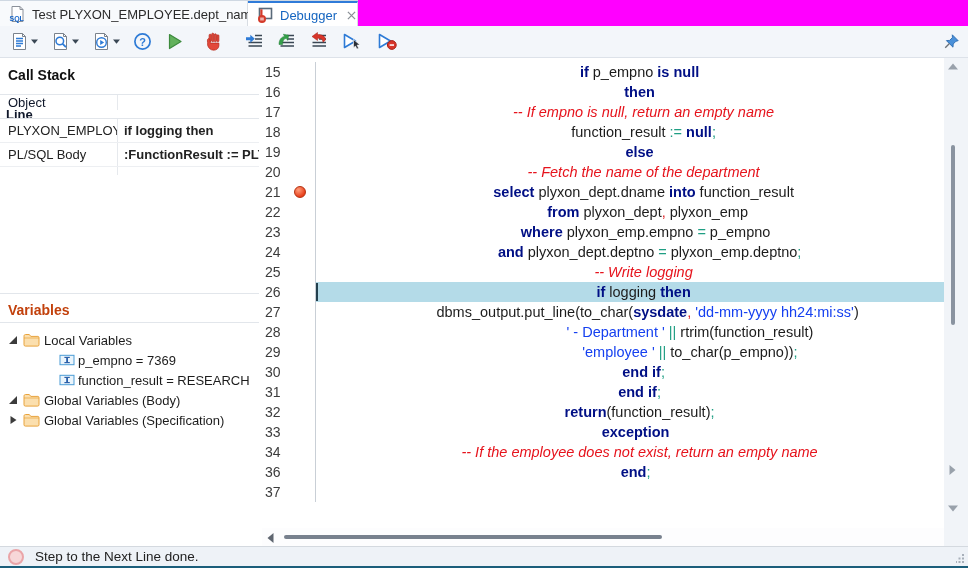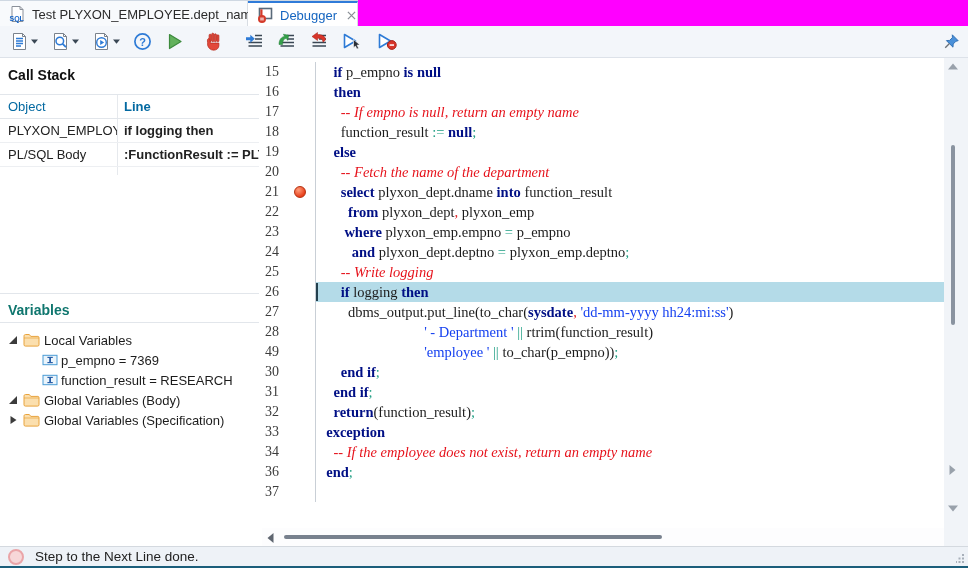--- a/index.html
+++ b/index.html
@@ -21,46 +21,46 @@
   #toolbar{position:absolute;left:0;top:26px;width:968px;height:32px;background:#f3f6fa;
            border-bottom:1px solid #dde2e9;box-sizing:border-box;display:flex;align-items:center;padding-left:8px;}
   .tb-btn{display:flex;align-items:center;gap:2px;padding:2px 2px;margin-right:9px;border-radius:2px;}
   #pin-btn{position:absolute;right:6px;top:5px;padding:2px;}
 
   
   #left-panel{position:absolute;left:0;top:58px;width:272px;height:488px;background:#fff;
               border-right:1px solid #c9d0d8;box-sizing:border-box;}
   .panel-title{font-size:14px;font-weight:bold;color:#111;padding:9px 0 0 8px;height:27px;box-sizing:border-box;}
   #vars-title{position:absolute;left:0;top:235px;width:259px;border-top:1px solid #e2e6eb;border-bottom:0;}
-  #vars-title-inner{border-bottom:1px solid #e2e6eb;height:29px;box-sizing:border-box;padding:8px 0 0 8px;font-size:14px;font-weight:bold;color:#0f766e;}
+  #vars-title-inner{border-bottom:1px solid #e2e6eb;height:29px;box-sizing:border-box;padding:8px 0 0 8px;font-size:14px;font-weight:bold;color:#c2410c;}
 
   #cs-table{position:absolute;left:0;top:36px;width:259px;font-size:13px;color:#222;}
   .cs-row{display:flex;height:23px;border-bottom:1px solid #edeff2;align-items:stretch;}
-  .cs-row.header{border-top:1px solid #e2e6eb;border-bottom:1px solid #e2e6eb;color:#0369a1;}
+  .cs-row.header{border-top:1px solid #e2e6eb;border-bottom:1px solid #e2e6eb;color:#0f172a;flex-direction:column;}
   .cs-c1{width:118px;box-sizing:border-box;padding-left:8px;border-right:1px solid #e6e9ed;display:flex;align-items:center;white-space:nowrap;overflow:hidden;}
   .cs-c2{flex:1;padding-left:6px;display:flex;align-items:center;white-space:nowrap;overflow:hidden;font-weight:bold;}
   .cs-row.stub{height:8px;border-bottom:0;}
 
   #vars-tree{position:absolute;left:0;top:272px;width:259px;font-size:13px;color:#1c1c1c;}
   .tree-row{display:flex;align-items:center;height:20px;white-space:nowrap;}
   .tree-row .toggle{width:12px;margin-left:7px;display:inline-flex;justify-content:center;}
   .tree-row .folder{margin-left:4px;display:inline-flex;}
   .tree-row .tree-label{margin-left:4px;}
-  .tree-row.child{padding-left:42px;}
+  .tree-row.child{padding-left:59px;}
   .tree-row.child .varicon{display:inline-flex;margin-right:3px;}
 
   
   #editor{position:absolute;left:262px;top:58px;width:682px;height:470px;background:#fff;overflow:hidden;}
   #code-lines{padding-top:4px;}
-  .code-row{display:flex;height:20px;line-height:20px;font-family:Liberation Serif, serif;font-size:14.5px;}
+  .code-row{display:flex;height:20px;line-height:20px;font-family:Liberation Sans, sans-serif;font-size:14.5px;}
   .ln{width:24px;text-align:left;padding-left:3px;color:#3c3c3c;font-size:14px;box-sizing:border-box;flex:none;}
   .bp-margin{width:30px;flex:none;border-right:1px solid #c9cfd6;box-sizing:border-box;position:relative;}
   .bp-dot{position:absolute;left:8px;top:4px;width:12px;height:12px;border-radius:50%;
           background:radial-gradient(circle at 35% 30%, #ff9d7a, #e8401c 70%);border:1px solid #b5300f;box-sizing:border-box;}
-  .code{flex:1;white-space:pre;position:relative;padding-left:3px;color:#1c1c1c;}
+  .code{flex:1;white-space:pre;position:relative;padding-left:3px;color:#1c1c1c;text-align:center;}
   .code-row.cur .code{background:var(--c-hl);}
   .code-row.cur .code::before{content:"";position:absolute;left:0;top:1px;bottom:1px;width:2px;background:#23404e;}
   .t-kw{color:var(--c-kw);font-weight:bold;}
   .t-com{color:var(--c-com);font-style:italic;}
   .t-str{color:var(--c-str);}
   .t-op{color:var(--c-op);}
   .t-sym{color:var(--c-sym);}
 
   
   #right-strip{position:absolute;left:944px;top:58px;width:24px;height:488px;background:#f1f4f8;}
@@ -412,21 +412,21 @@
           <div class="ln">27</div>
           <div class="bp-margin"></div>
           <div class="code"><span class="t-pl">        dbms_output.put_line(to_char(</span><span class="t-kw">sysdate</span><span class="t-sym">,</span><span class="t-pl"> </span><span class="t-str">'dd-mm-yyyy hh24:mi:ss'</span><span class="t-pl">)</span></div>
         </div>
         <div class="code-row">
           <div class="ln">28</div>
           <div class="bp-margin"></div>
           <div class="code"><span class="t-pl">                             </span><span class="t-str">' - Department '</span><span class="t-pl"> </span><span class="t-op">||</span><span class="t-pl"> rtrim(function_result)</span></div>
         </div>
         <div class="code-row">
-          <div class="ln">49</div>
+          <div class="ln">29</div>
           <div class="bp-margin"></div>
           <div class="code"><span class="t-pl">                             </span><span class="t-str">'employee '</span><span class="t-pl"> </span><span class="t-op">||</span><span class="t-pl"> to_char(p_empno))</span><span class="t-op">;</span></div>
         </div>
         <div class="code-row">
           <div class="ln">30</div>
           <div class="bp-margin"></div>
           <div class="code"><span class="t-pl">      </span><span class="t-kw">end</span><span class="t-pl"> </span><span class="t-kw">if</span><span class="t-op">;</span></div>
         </div>
         <div class="code-row">
           <div class="ln">31</div>

